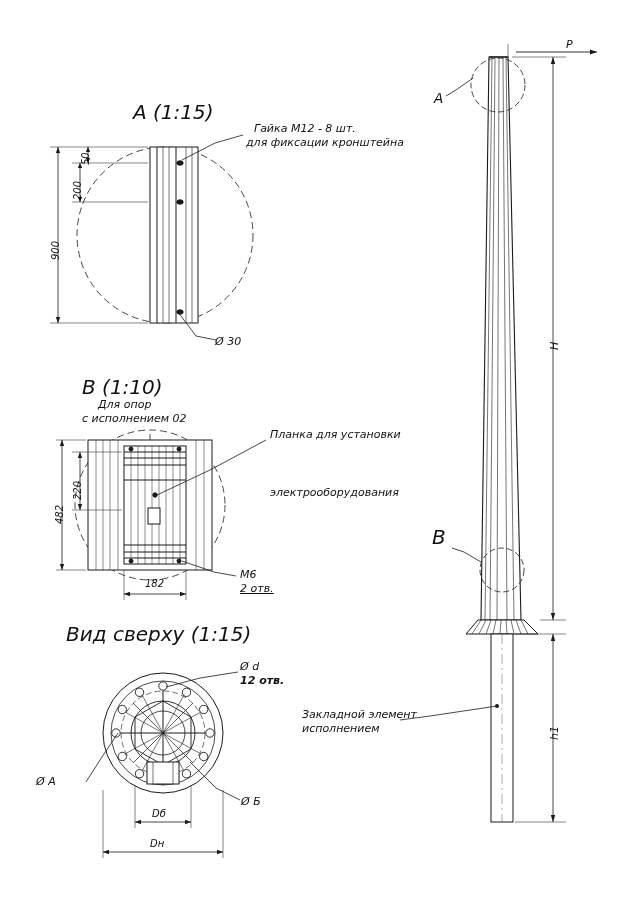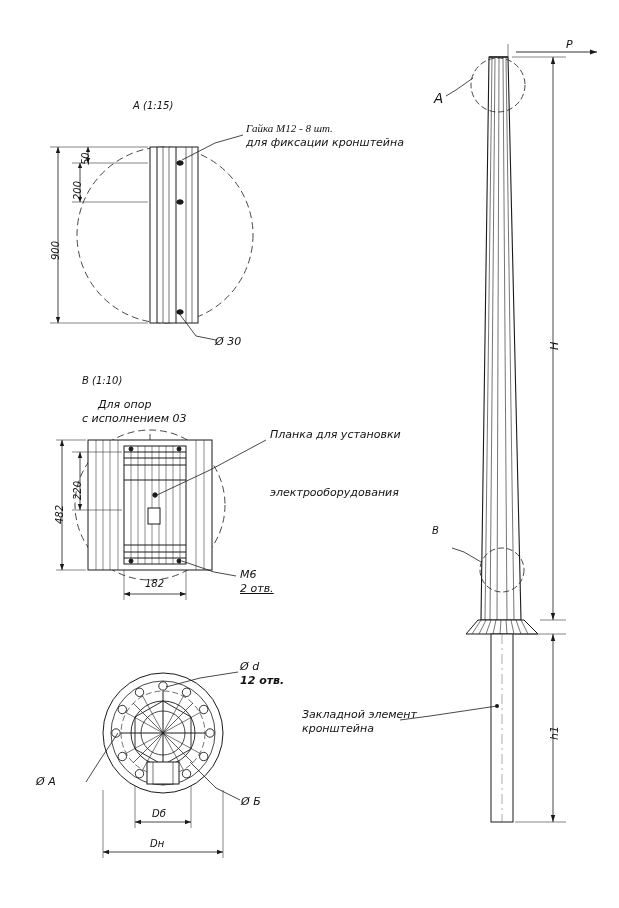--- a/index.html
+++ b/index.html
@@ -5,21 +5,21 @@
   html,body{margin:0;padding:0;background:#ffffff;}
   body{width:619px;height:908px;position:relative;overflow:hidden;
        font-family:"DejaVu Sans", sans-serif;color:#111;}
   .sheet{position:absolute;left:0;top:0;width:619px;height:908px;}
   svg{position:absolute;left:0;top:0;}
   .lbl{position:absolute;white-space:nowrap;font-family:"DejaVu Sans", sans-serif;
        font-style:italic;color:#111;}
   .t11{font-size:11px;}
   .t10{font-size:10px;}
   .t13{font-size:13.5px;}
-  .t15{font-size:10px;}
+  .t15{font-size:20px;}
   .rot{transform:rotate(-90deg);transform-origin:0 0;}
 </style>
 </head>
 <body>
 
 <div class="sheet">
 
 <svg width="619" height="908" viewBox="0 0 619 908">
   <g stroke="#1a1a1a" fill="none" stroke-width="1">
 
@@ -225,53 +225,54 @@
       <line x1="515" y1="822" x2="566" y2="822" stroke="#333" stroke-width="0.6"></line>
       <line x1="553" y1="634" x2="553" y2="822" stroke="#1a1a1a" stroke-width="0.8"></line>
       <path d="M553 634 l-2.2 7 l4.4 0 z" fill="#1a1a1a" stroke="none"></path>
       <path d="M553 822 l-2.2 -7 l4.4 0 z" fill="#1a1a1a" stroke="none"></path>
     </g>
   </g>
 </svg>
 
 <div class="lbl t15" style="left:133px;top:100px;">A (1:15)</div>
 
-<div class="lbl t11" style="left:246px;top:122px;font-family:Liberation Serif, serif;">Гайка М12 - 8 шт.</div>
+<div class="lbl t11" style="left:254px;top:122px;">Гайка М12 - 8 шт.</div>
 <div class="lbl t11" style="left:246px;top:136px;">для фиксации кронштейна</div>
 
 <div class="lbl t11" style="left:215px;top:335px;">Ø 30</div>
 
 <div class="lbl t10 rot" style="left:80px;top:165px;">50</div>
 <div class="lbl t10 rot" style="left:72px;top:200px;">200</div>
 <div class="lbl t10 rot" style="left:50px;top:260px;">900</div>
 
 <div class="lbl t15" style="left:82px;top:375px;">B (1:10)</div>
 <div class="lbl t11" style="left:98px;top:398px;">Для опор</div>
-<div class="lbl t11" style="left:82px;top:412px;">с исполнением 03</div>
+<div class="lbl t11" style="left:82px;top:412px;">с исполнением 02</div>
 
 <div class="lbl t11" style="left:270px;top:428px;">Планка для установки</div>
 <div class="lbl t11" style="left:270px;top:442px;margin-top:44px;">электрооборудования</div>
 
 <div class="lbl t11" style="left:240px;top:568px;">М6</div>
 <div class="lbl t11" style="left:240px;top:582px;text-decoration:underline;">2 отв.</div>
 
 <div class="lbl t10 rot" style="left:72px;top:500px;">220</div>
 <div class="lbl t10 rot" style="left:54px;top:524px;">482</div>
 <div class="lbl t10" style="left:145px;top:578px;">182</div>
 
+<div class="lbl t15" style="left:66px;top:622px;">Вид сверху (1:15)</div>
 
 <div class="lbl t11" style="left:240px;top:660px;">Ø d</div>
 <div class="lbl t11" style="left:240px;top:674px;font-weight:bold;">12 отв.</div>
 <div class="lbl t11" style="left:36px;top:775px;font-style:italic;">Ø A</div>
 <div class="lbl t11" style="left:241px;top:795px;">Ø Б</div>
 <div class="lbl t10" style="left:152px;top:808px;">Dб</div>
 <div class="lbl t10" style="left:150px;top:838px;">Dн</div>
 
 <div class="lbl t11" style="left:302px;top:708px;">Закладной элемент</div>
-<div class="lbl t11" style="left:302px;top:722px;">кронштейна</div>
+<div class="lbl t11" style="left:302px;top:722px;">исполнением</div>
 
 <div class="lbl t13" style="left:434px;top:90px;">A</div>
 <div class="lbl t15" style="left:432px;top:525px;">B</div>
 <div class="lbl t11" style="left:566px;top:38px;">P</div>
 <div class="lbl t11 rot" style="left:548px;top:350px;">H</div>
 <div class="lbl t11 rot" style="left:548px;top:740px;">h1</div>
 
 </div>
 
 </body></html>

